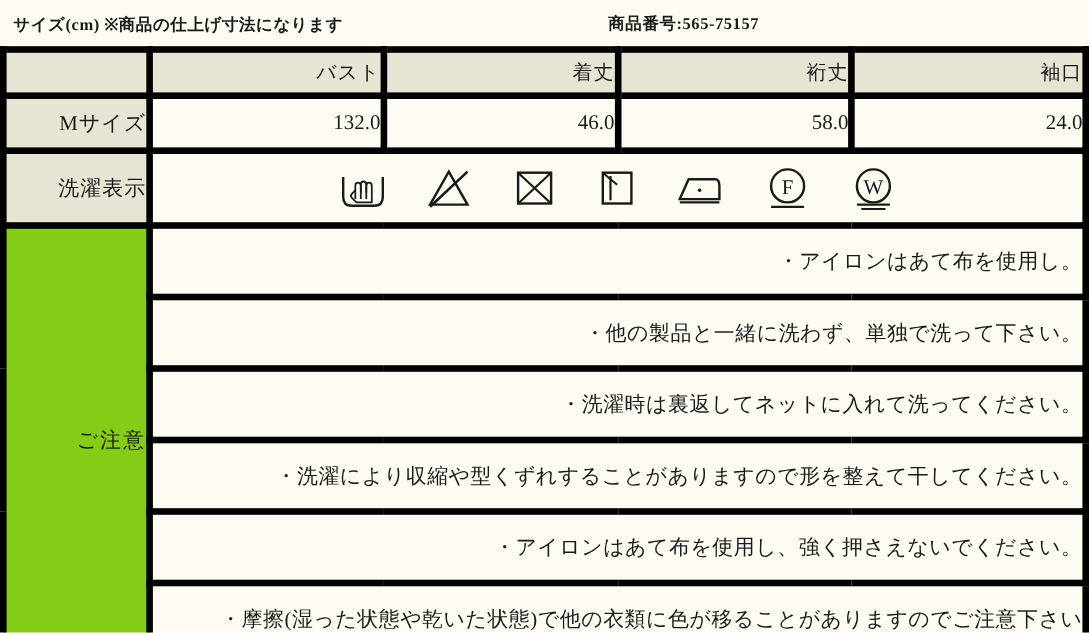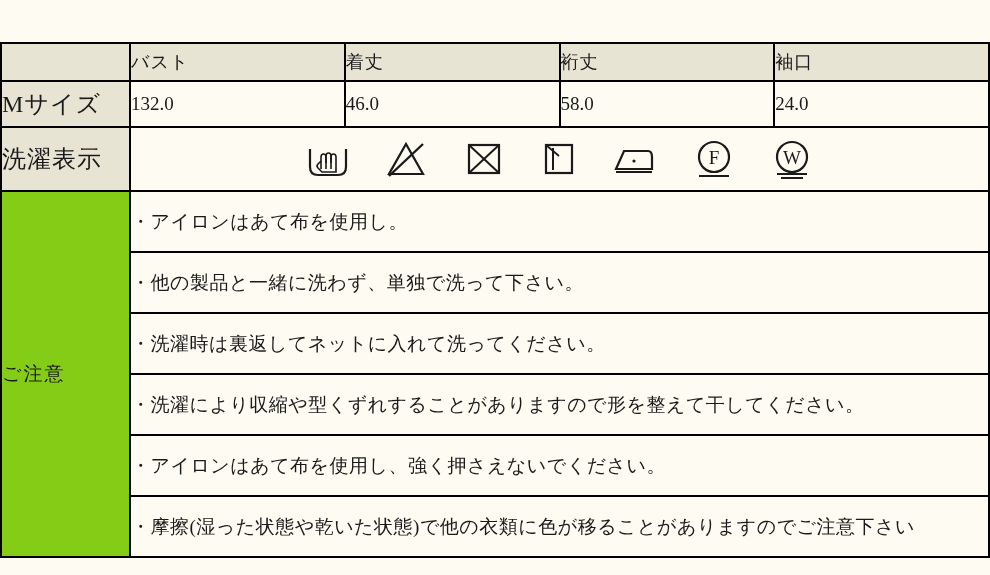--- a/index.html
+++ b/index.html
@@ -55,29 +55,29 @@
     position: absolute;
     left: 0;
     top: 42px;
     border-collapse: collapse;
     width: 990px;
     table-layout: fixed;
     background: #fdfbf2;
   }
   table.size-table td,
   table.size-table th {
-    border: 2px solid #000000;
+    border: 6px solid #000000;
     padding: 0;
-    text-align: left;
+    text-align: right;
     vertical-align: middle;
     font-weight: normal;
   }
   .label-cell {
     background: #e8e4d4;
-    font-size: 24px;
+    font-size: 19px;
     width: 127px;
     letter-spacing: 1px;
   }
   .head-cell {
     background: #e8e4d4;
     font-size: 18px;
     height: 36px;
     letter-spacing: 1px;
   }
   .corner-cell {
@@ -118,20 +118,24 @@
   }
   .icons svg {
     display: block;
   }
 </style>
 </head>
 <body>
 
 <div class="page">
 
+  <div class="header">
+    <div class="header-left">サイズ(cm) ※商品の仕上げ寸法になります</div>
+    <div class="header-right">商品番号:565-75157</div>
+  </div>
 
   <table class="size-table">
     <tbody>
       <tr>
         <td class="corner-cell"></td>
         <td class="head-cell">バスト</td>
         <td class="head-cell">着丈</td>
         <td class="head-cell">裄丈</td>
         <td class="head-cell">袖口</td>
       </tr>

